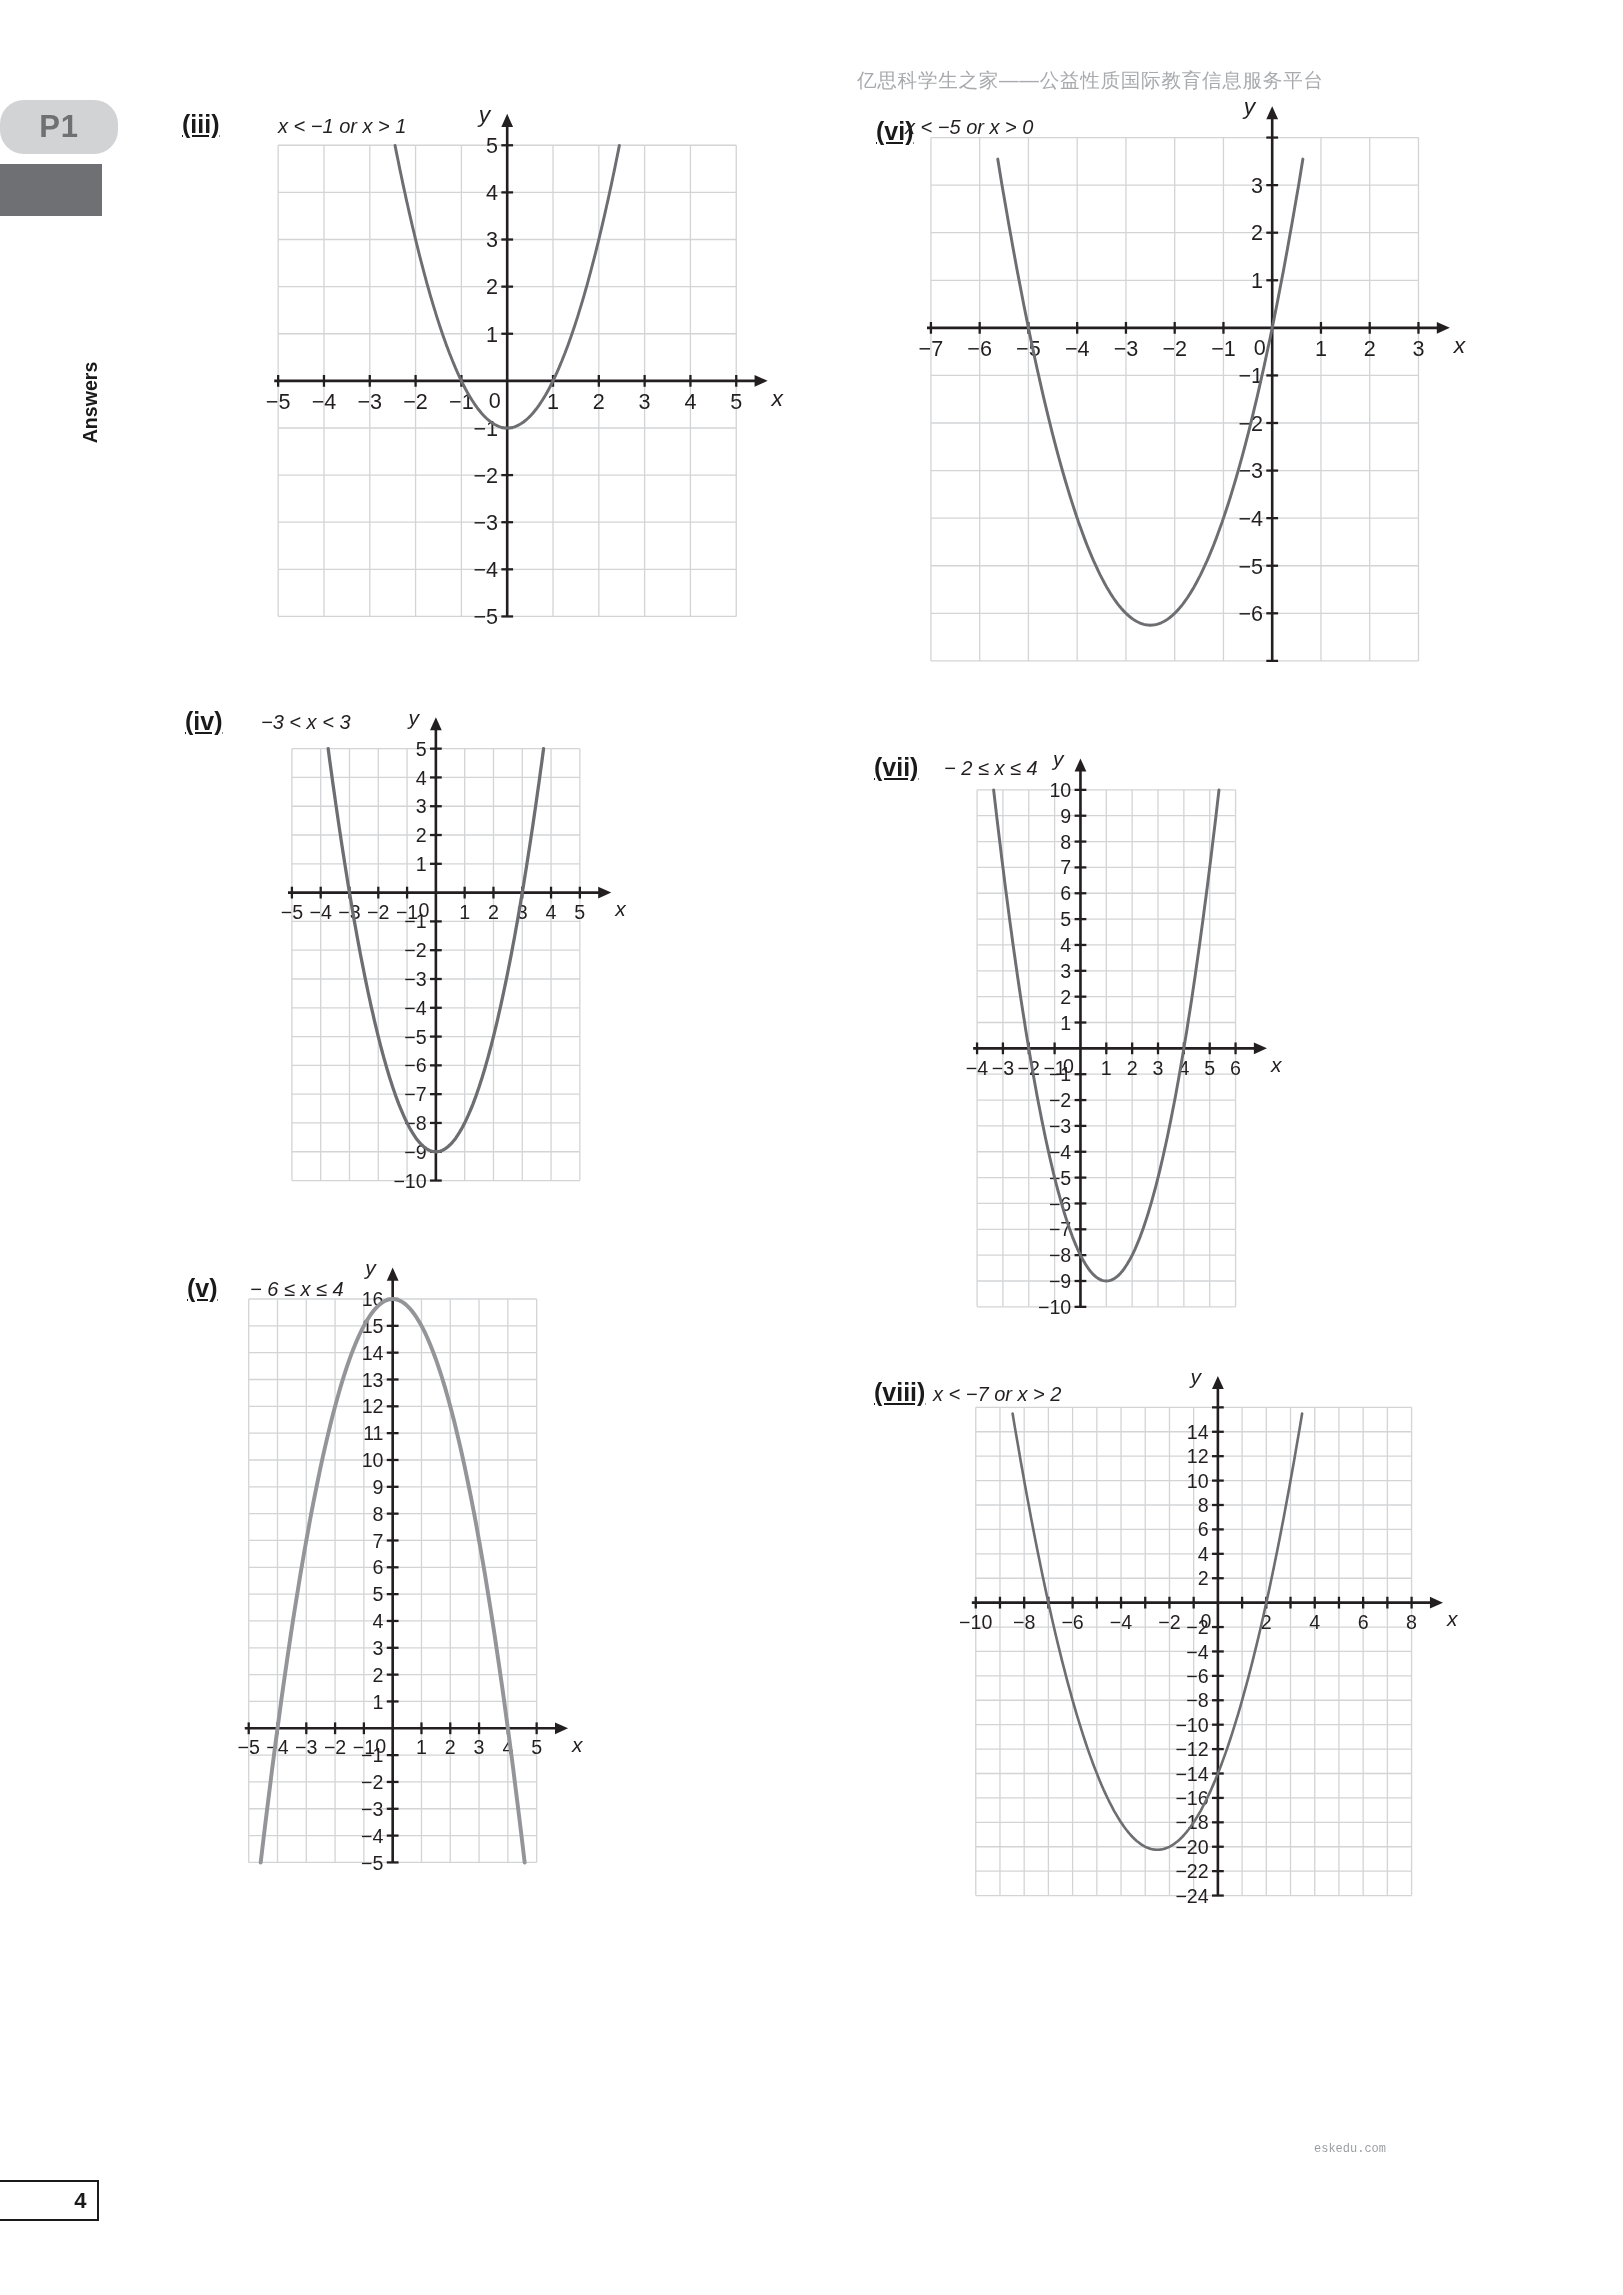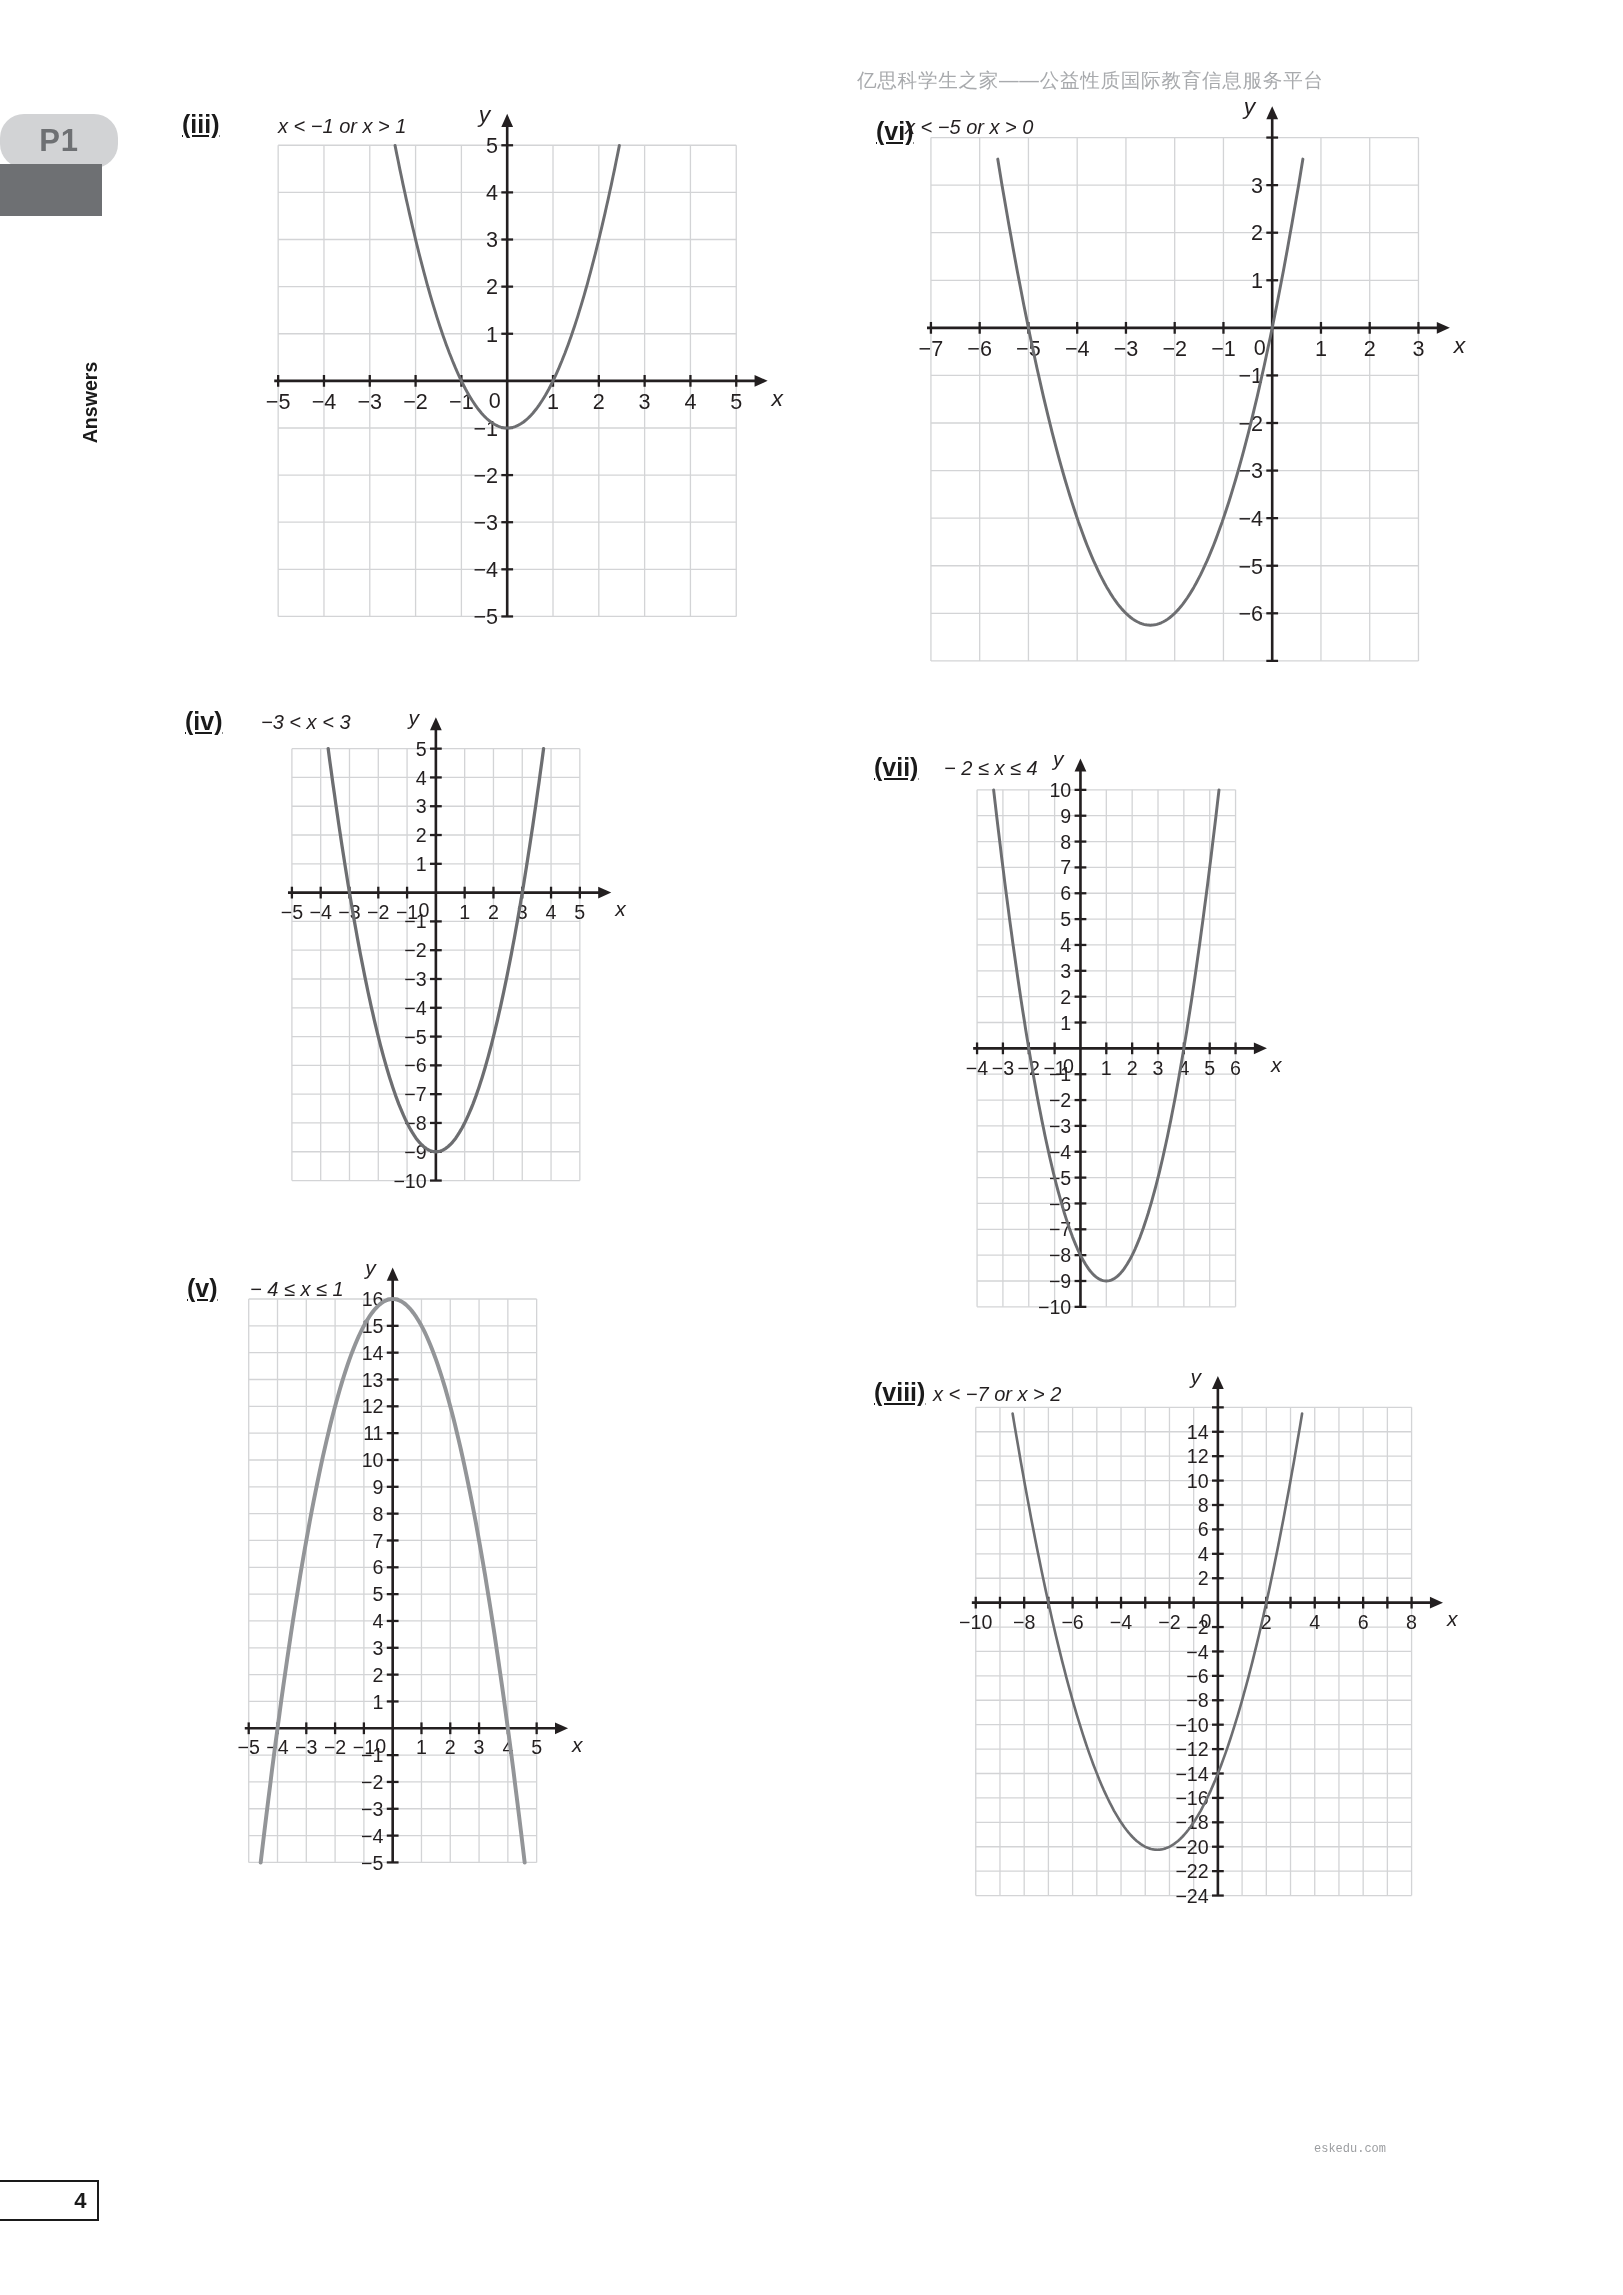--- a/index.html
+++ b/index.html
@@ -1,19 +1,19 @@
 <!DOCTYPE html>
 <html style="font-size:10.5px"><head>
 <meta charset="utf-8">
 <style>
   html,body{margin:0;padding:0;background:#ffffff;}
   .page{position:relative;width:1623px;height:2295px;background:#ffffff;overflow:hidden;
         font-family:"Liberation Sans",sans-serif;color:#231f20;}
   .hdr{position:absolute;left:857px;top:67px;font-size:19.6px;letter-spacing:0.7px;color:#a8aaad;text-align:center;}
-  .badge-light{position:absolute;left:0;top:114px;width:118px;height:54px;background:#d2d3d5;
+  .badge-light{position:absolute;left:0;top:100px;width:118px;height:54px;background:#d2d3d5;
         display:flex;align-items:center;justify-content:center;border-radius:24px;}
   .badge-light span{font-size:31px;font-weight:bold;color:#6e7073;letter-spacing:0.7px;}
   .badge-dark{position:absolute;left:0;top:164px;width:102px;height:52px;background:#6e7073;}
   .answers{position:absolute;left:50px;top:391px;font-size:19.6px;font-weight:bold;color:#1a1a1a;
         transform:rotate(-90deg);transform-origin:center;}
   .graph-label{position:absolute;font-size:25px;font-weight:bold;color:#1a1a1a;white-space:nowrap;text-decoration:underline;}
   .graph-answer{position:absolute;font-size:20px;font-style:italic;color:#231f20;white-space:nowrap;text-align:center;}
   .footer-box{position:absolute;left:-3.9px;top:2180px;width:99px;height:37px;background:#ffffff;
         border:2.6px solid #1a1a1a;display:flex;align-items:center;justify-content:flex-end;}
   .footer-box span{font-size:22px;font-weight:bold;padding-right:10.5px;color:#1a1a1a;}
@@ -648,21 +648,21 @@
   <div class="graph-label" style="left:876px;top:117px">(vi)</div>
   <div class="graph-answer" style="left:905px;top:116px">x &lt; −5 or x &gt; 0</div>
 
   <div class="graph-label" style="left:185px;top:707px">(iv)</div>
   <div class="graph-answer" style="left:261px;top:711px">−3 &lt; x &lt; 3</div>
 
   <div class="graph-label" style="left:874px;top:753px">(vii)</div>
   <div class="graph-answer" style="left:944px;top:757px">− 2 ≤ x ≤ 4</div>
 
   <div class="graph-label" style="left:187px;top:1274px">(v)</div>
-  <div class="graph-answer" style="left:250px;top:1278px">− 4 ≤ x ≤ 1</div>
+  <div class="graph-answer" style="left:250px;top:1278px">− 6 ≤ x ≤ 4</div>
 
   <div class="graph-label" style="left:874px;top:1378px">(viii)</div>
   <div class="graph-answer" style="left:933px;top:1383px">x &lt; −7 or x &gt; 2</div>
 
   <div class="footer-box">
     <span>4</span>
   </div>
 
   <div class="watermark">eskedu.com</div>
 

